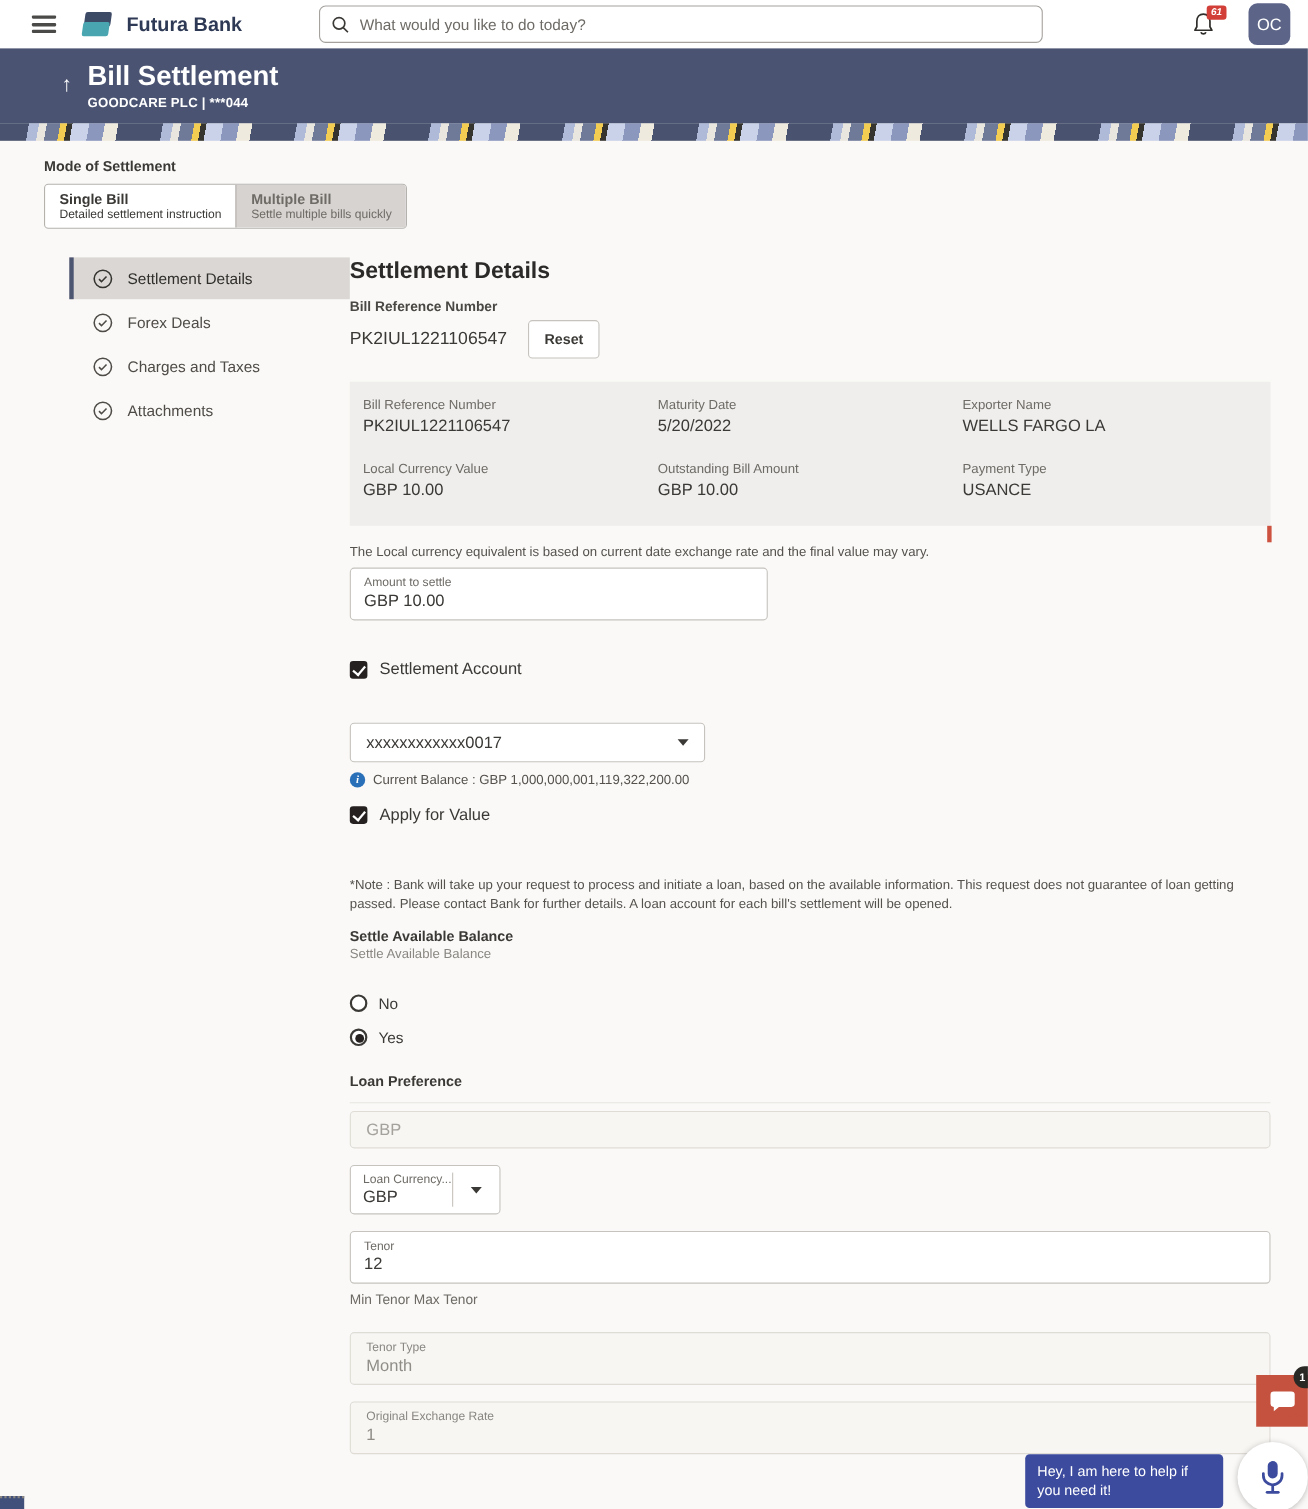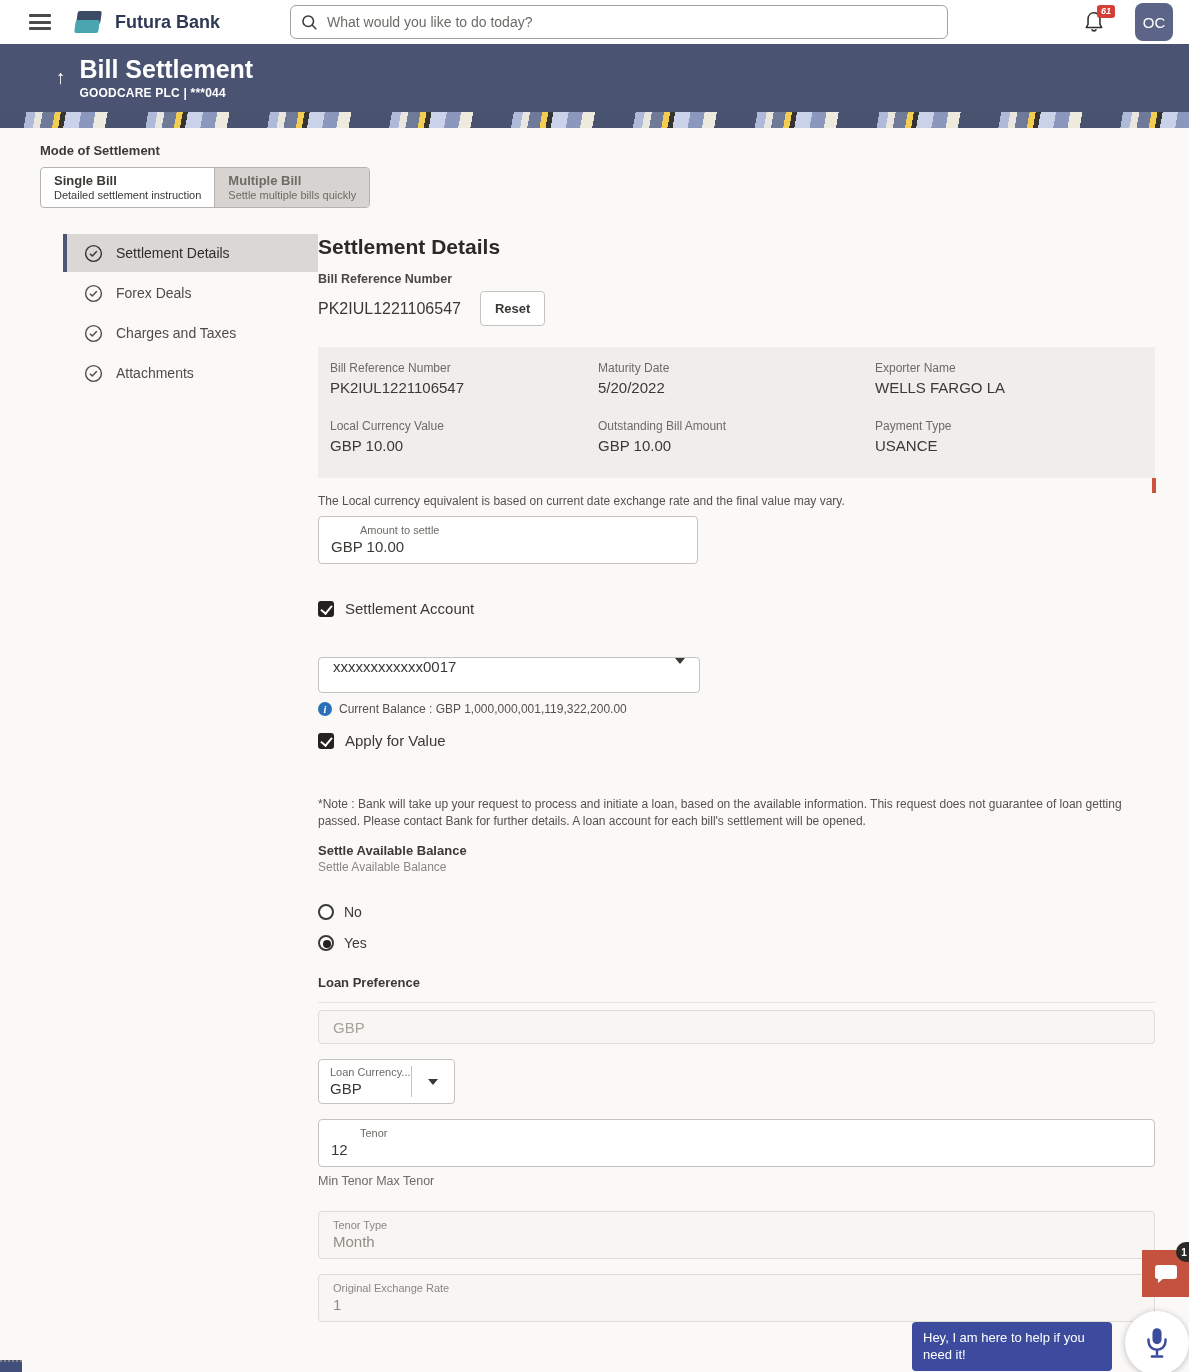--- a/index.html
+++ b/index.html
@@ -61,28 +61,28 @@
   .billref-value { font-size:16px; color:#3a3936; }
   .btn-outline { background:#fff; border:1px solid #c6c3be; border-radius:4px; padding:9px 14px; font-size:13px; font-weight:bold; color:#3a3936; cursor:pointer; font-family:"Liberation Sans",sans-serif; }
   
   .summary { position:relative; margin-top:21px; background:#efeeec; padding:14px 12px 24px; display:grid; grid-template-columns:268px 277px 1fr; row-gap:23px; }
   .s-label { font-size:12px; color:#6e6b66; }
   .s-value { font-size:15px; color:#3a3936; margin-top:4px; }
   .red-caret { position:absolute; right:-1px; bottom:-15px; width:4px; height:15px; background:#cd5340; }
   .exchange-note { margin-top:16px; font-size:12px; color:#55524e; }
   
   .box-field { background:#fff; border:1px solid #c6c3be; border-radius:4px; padding:7px 12px 8px; }
-  .box-field .bl { font-size:11px; color:#6e6b66;margin-left:29px; }
+  .box-field .bl { font-size:11px; color:#6e6b66; }
   .box-field .bv { font-size:15px; color:#3a3936; margin-top:2px; }
   .amount-field { margin-top:8px; width:380px; }
   .check-row { display:flex; align-items:center; cursor:pointer; }
   .checkbox { width:16px; height:16px; background:#242120; border-radius:3px; position:relative; flex:0 0 auto; }
   .checkbox::after { content:""; position:absolute; left:5px; top:2px; width:5px; height:9px; border:solid #fff; border-width:0 2px 2px 0; transform:rotate(40deg); }
   .check-row .cl { margin-left:11px; font-size:15px; color:#3a3936; }
-  .select-box { margin-top:40px; width:382px; height:36px; background:#fff; border:1px solid #c6c3be; border-radius:4px; display:flex; padding:0 14px; cursor:pointer; }
+  .select-box { margin-top:40px; width:323px; height:36px; background:#fff; border:1px solid #c6c3be; border-radius:4px; display:flex; align-items:center; padding:0 14px; cursor:pointer; }
   .select-box .sv { flex:1; font-size:15px; color:#3a3936; }
   .caret-down { width:0; height:0; border-left:5px solid transparent; border-right:5px solid transparent; border-top:6px solid #3a3936; }
   .balance-row { margin-top:9px; display:flex; align-items:center; }
   .info-icon { width:14px; height:14px; border-radius:50%; background:#2a70b8; color:#fff; font-size:10px; font-style:italic; font-weight:bold; display:flex; align-items:center; justify-content:center; font-family:"Liberation Serif",serif; }
   .balance-text { margin-left:7px; font-size:12px; color:#55524e; }
   .loan-note { margin-top:47px; font-size:12px; color:#55524e; line-height:17px; }
   .sab-label { margin-top:13px; font-size:13px; font-weight:bold; color:#3a3936; }
   .sab-sub { font-size:12px; color:#8a8782; margin-top:2px; }
   .radio-row { display:flex; align-items:center; cursor:pointer; }
   .radio { width:16px; height:16px; border-radius:50%; border:2px solid #3a3936; position:relative; flex:0 0 auto; background:#fff; }
@@ -106,21 +106,21 @@
   .dis-input .bv { font-size:15px; color:#908d87; margin-top:2px; }
   .tenor-type { margin-top:23px; }
   .exch-rate { margin-top:15px; }
   
   .chat-btn { position:absolute; right:0; top:1250px; width:47px; height:47px; background:#c5523e; cursor:pointer; }
   .chat-bubble { position:absolute; left:13px; top:15px; width:22px; height:14px; background:#fff; border-radius:3px; }
   .chat-bubble::after { content:""; position:absolute; left:3px; bottom:-4px; width:0; height:0; border-top:5px solid #fff; border-right:6px solid transparent; }
   .chat-dots { position:absolute; left:16px; top:20px; display:flex; gap:2.5px; }
   .chat-dots i { width:3px; height:3px; background:#c5523e; border-radius:50%; }
   .chat-badge { position:absolute; right:-9px; top:-8px; width:22px; height:20px; background:#2b2926; color:#fff; border-radius:10px; font-size:10px; font-weight:bold; display:flex; align-items:center; justify-content:center; padding-right:6px; }
-  .chat-tooltip { position:absolute; right:77px; top:1322px; width:200px; background:#3c4b9e; color:#fff; font-size:13px; line-height:17px; padding:7px 11px 8px; border-radius:4px; }
+  .chat-tooltip { position:absolute; right:77px; top:1322px; width:180px; background:#3c4b9e; color:#fff; font-size:13px; line-height:17px; padding:7px 11px 8px; border-radius:4px; }
   .mic-circle { position:absolute; left:1125px; top:1311px; width:64px; height:64px; background:#fff; border-radius:50%; box-shadow:0 1px 6px rgba(0,0,0,.25); display:flex; align-items:center; justify-content:center; cursor:pointer; }
   .corner-artifact { position:absolute; left:0; top:1360px; width:22px; height:12px; background:#41507a; border-top:2px dotted #8a8782; }
 </style>
 </head>
 <body>
 
 
 
 
 <div class="topbar">

